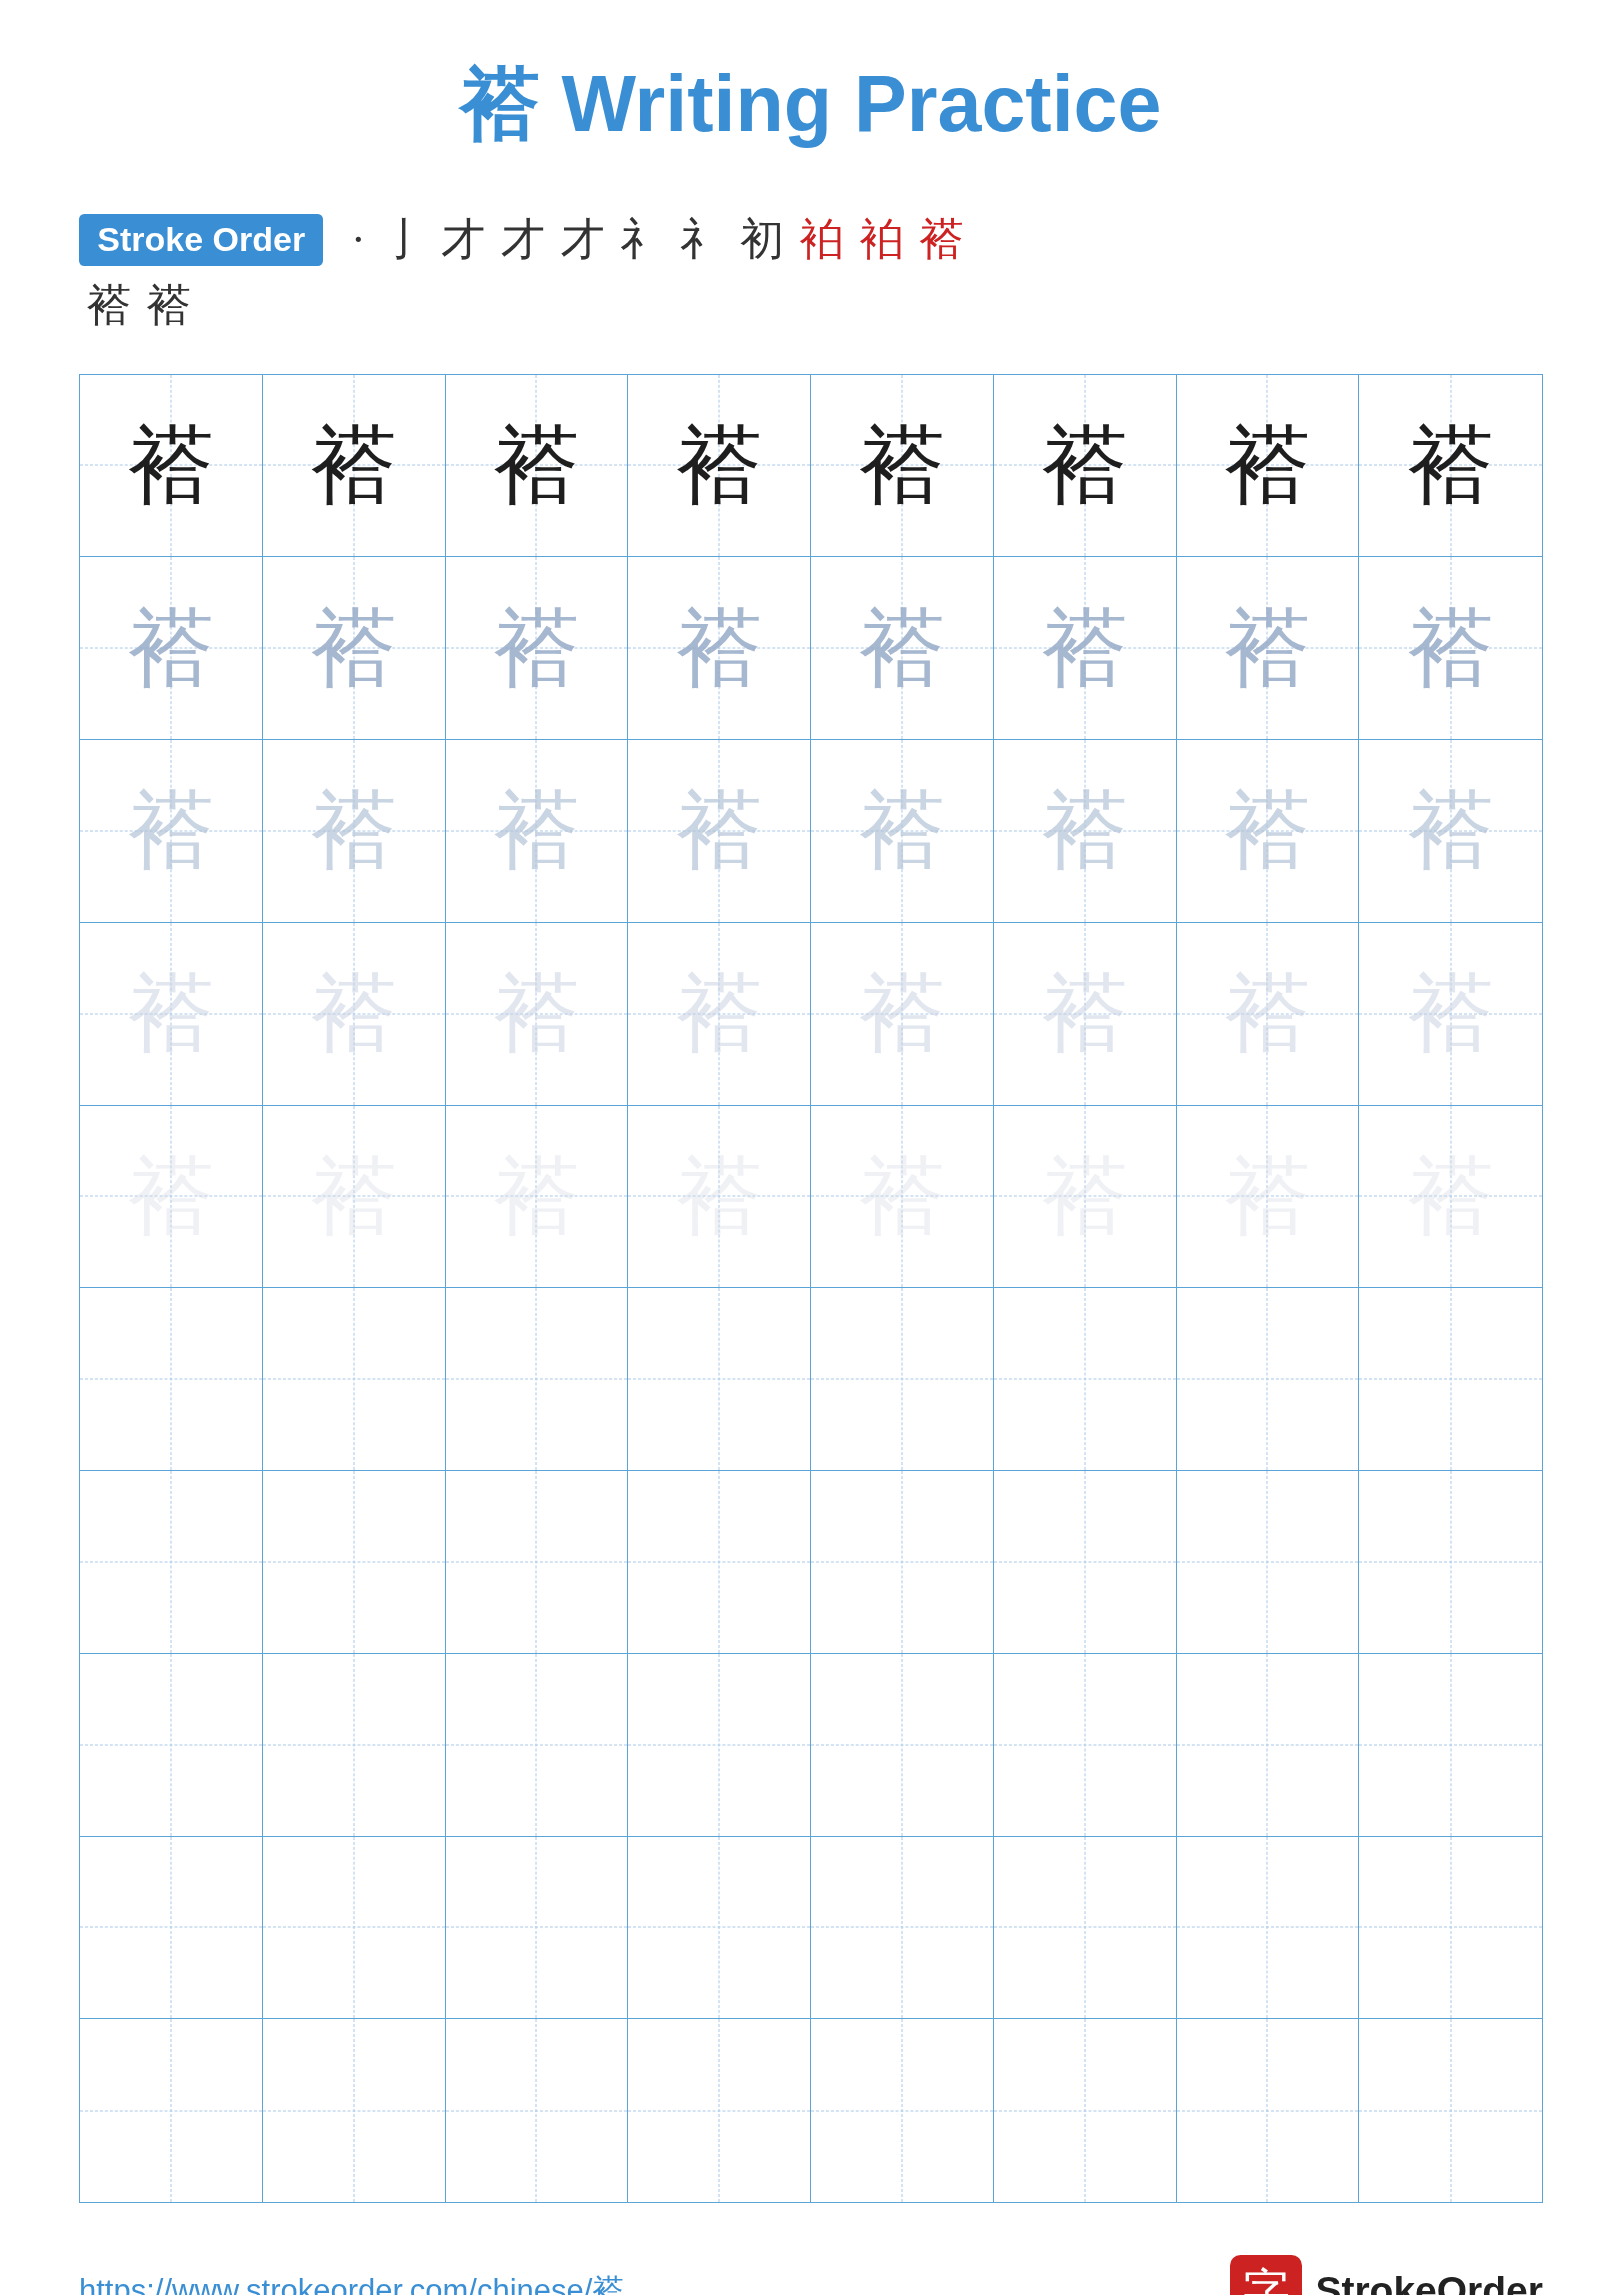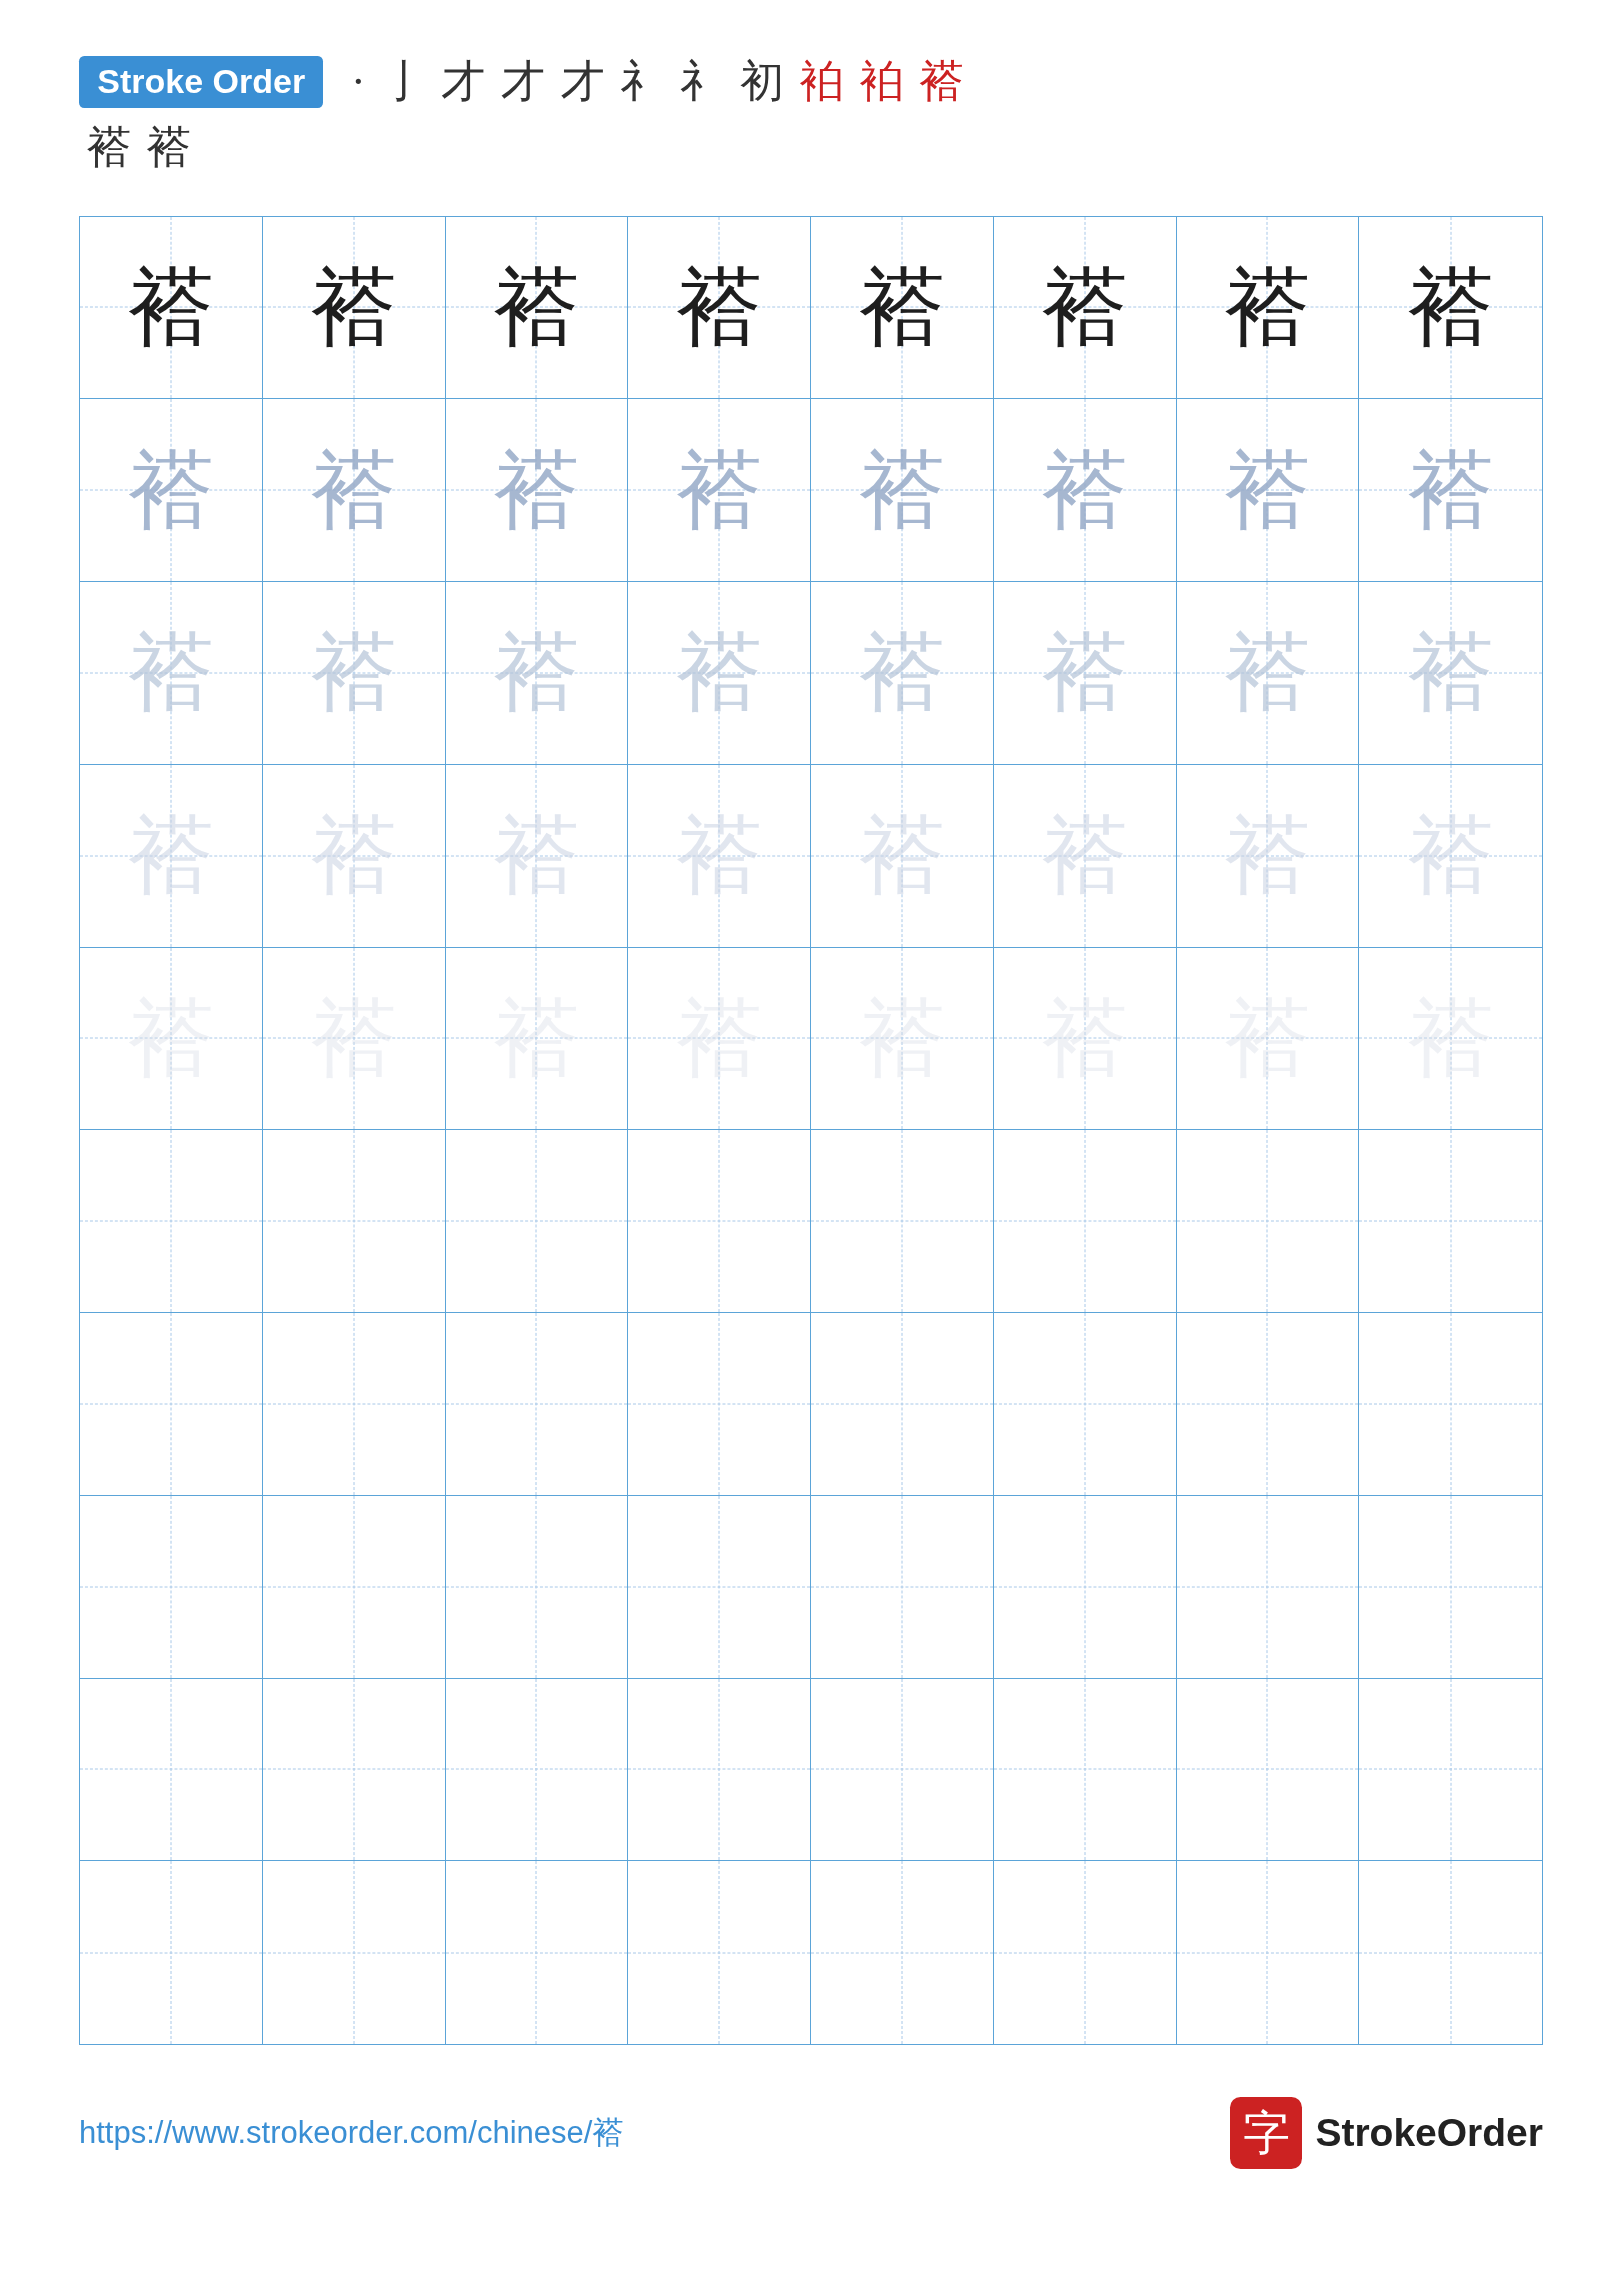--- a/index.html
+++ b/index.html
@@ -192,20 +192,23 @@
       font-weight: bold;
       color: #222;
       font-family: sans-serif;
     }
   </style>
 </head>
 <body>
 
 <div class="page">
 
+  <div class="title">
+    <span class="char">褡</span><span> Writing Practice</span>
+  </div>
 
   <div class="stroke-order-section">
     <div class="stroke-order-row">
       <span class="stroke-order-badge">Stroke Order</span>
       <div class="stroke-chars">
         <span class="stroke-char">·</span>
         <span class="stroke-char">亅</span>
         <span class="stroke-char">才</span>
         <span class="stroke-char">才</span>
         <span class="stroke-char">才</span>

